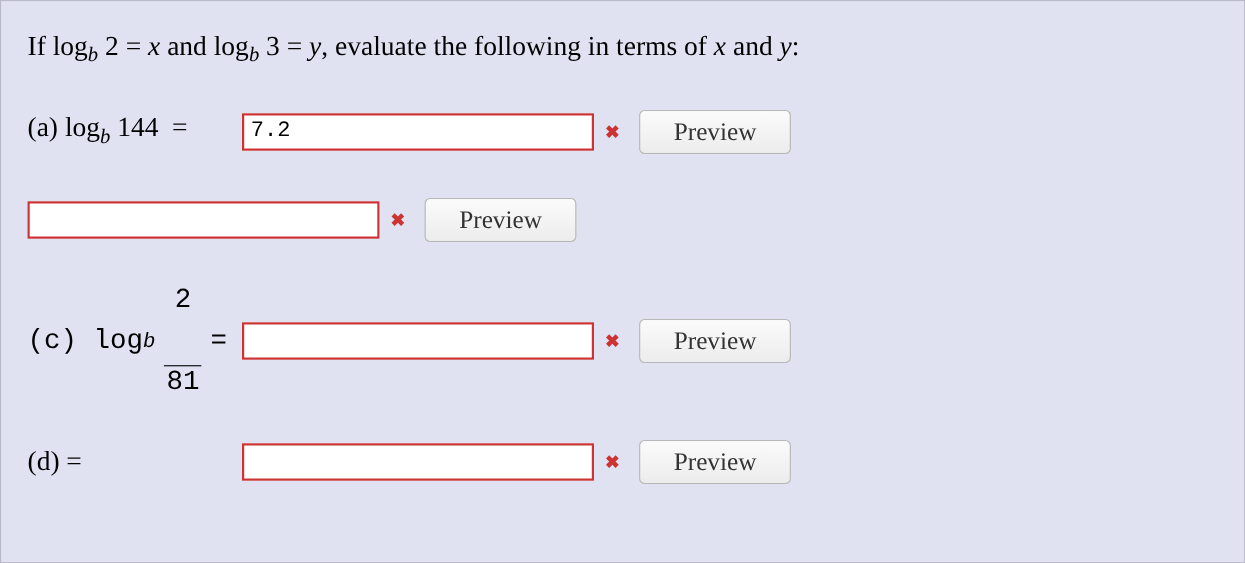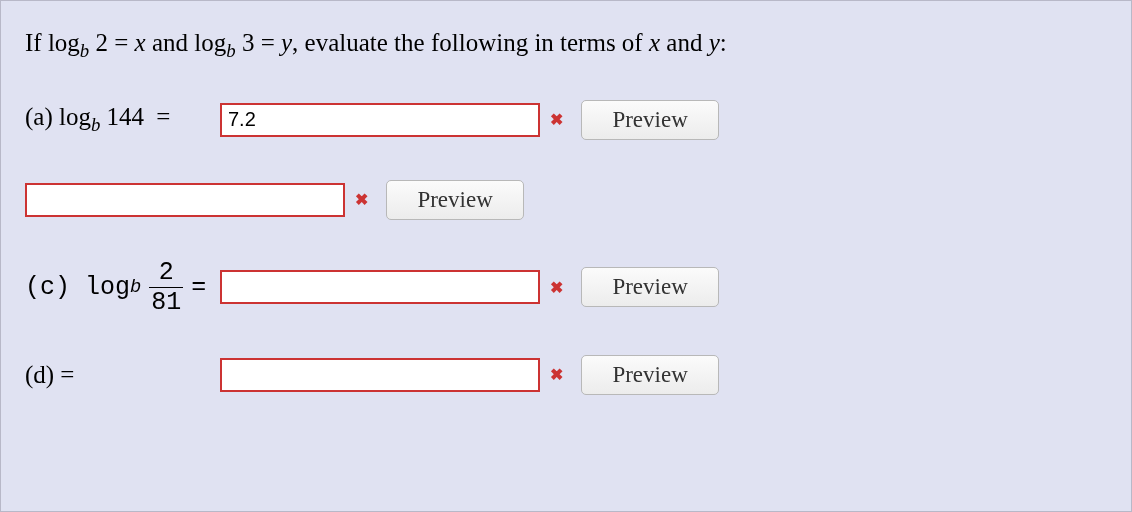--- a/index.html
+++ b/index.html
@@ -47,20 +47,21 @@
       height: 34px;
       border: 2px solid #cc3333;
       background: #fff;
       font-family: Arial, sans-serif;
       font-size: 20px;
       padding: 4px 6px;
       outline: none;
     }
     .answer-input.filled {
       border: 2px solid #cc3333;
+      font-family: Liberation Mono, monospace;
     }
     .answer-input:not(.has-error) {
       border: 2px solid #cc3333;
     }
     .x-mark {
       color: #cc3333;
       font-weight: bold;
       font-size: 16px;
       margin: 0 18px 0 10px;
       font-family: Arial, sans-serif;
@@ -83,20 +84,21 @@
       vertical-align: middle;
       margin: 0 2px;
       line-height: 1;
     }
     .frac .num {
       padding: 0 2px 2px 2px;
     }
     .frac .den {
       border-top: 1.3px solid #000;
       padding: 2px 2px 0 2px;
+      margin-top: 45px;
     }
     .frac-large .num, .frac-large .den {
       font-size: 25px;
     }
     .row-c .label, .row-d .label {
       width: 195px;
     }
     .logexpr {
       white-space: nowrap;
     }

